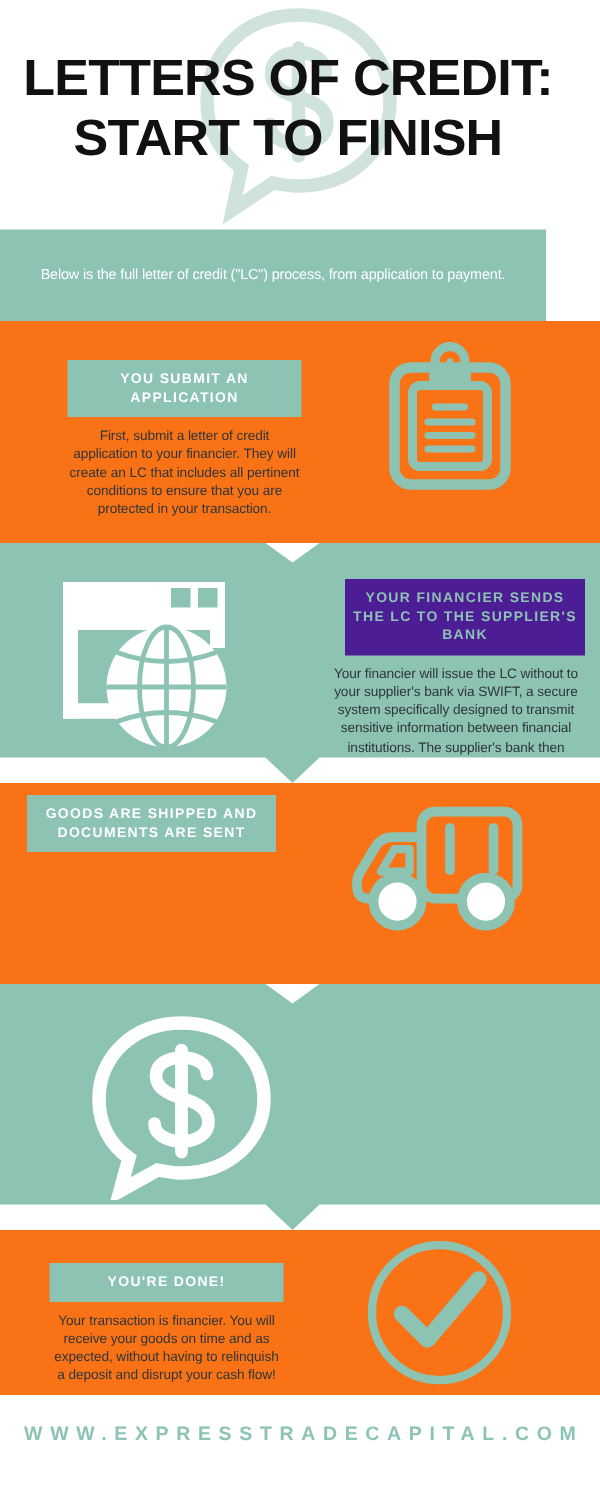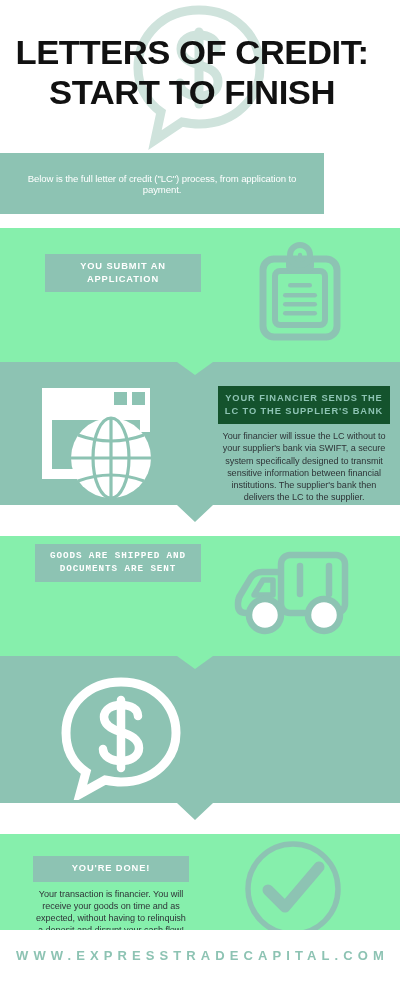--- a/index.html
+++ b/index.html
@@ -47,40 +47,41 @@
     font-size: 34px;
     line-height: 40px;
     letter-spacing: -0.5px;
     transform: scaleX(1.02);
   }
 
   
   .intro-band {
     position: absolute;
     left: 0; top: 153px;
-    width: 324px; height: 61px;
+    width: 364px; height: 61px;
     background: #8DC3B3;
     display: flex;
     align-items: center;
+    justify-content: center;
   }
   .intro-text {
     color: #ffffff;
     font-size: 9.6px;
     letter-spacing: -0.1px;
     text-align: center;
     padding: 0 10px;
   }
 
   
   .sec {
     position: absolute;
     left: 0;
     width: 400px;
   }
-  .sec.white { background: #86efac; margin-top: 14px; }
+  .sec.white { background: #f97316; }
   .sec.teal {
     background: #8DC3B3;
     clip-path: polygon(
       0 0, 177px 0, 195px 13px, 213px 0, 400px 0,
       400px 100%, 213px 100%, 195px calc(100% + 0px), 177px 100%, 0 100%);
   }
   .sec.teal.notch-both {
     clip-path: polygon(
       0 0, 177px 0, 195px 13px, 213px 0, 400px 0,
       400px calc(100% - 17px), 213px calc(100% - 17px), 195px 100%, 177px calc(100% - 17px), 0 calc(100% - 17px));
@@ -97,22 +98,23 @@
     font-size: 9.3px;
     letter-spacing: 0.9px;
     line-height: 12.5px;
     padding: 6px 4px 7px 4px;
   }
   .badge.on-white {
     background: #8DC3B3;
     color: #ffffff;
   }
   .badge.on-teal {
-    background: #14532d;
+    background: #4c1d95;
     color: #8DC3B3;
+    margin-left: 12px;
   }
 
   .body-text {
     text-align: center;
     font-size: 9.1px;
     line-height: 12.3px;
     letter-spacing: -0.05px;
     padding-top: 6px;
   }
   .body-text.dark { color: #2f3538; }
@@ -155,20 +157,21 @@
     </div>
   </div>
 
   <div class="intro-band">
     <div class="intro-text">Below is the full letter of credit  ("LC") process, from application to payment.</div>
   </div>
 
   <div class="sec white" style="top:214px; height:148px;">
     <div class="col-text" style="left:45px; top:26px; width:156px;">
       <div class="badge on-white">YOU SUBMIT AN APPLICATION</div>
+      <div class="body-text dark">First, submit a letter of credit application to your financier. They will create an LC that includes all pertinent conditions to ensure that you are protected in your transaction.</div>
     </div>
     <div class="col-icon" style="left:258px; top:14px;">
       <svg width="84" height="100" viewBox="0 0 84 100" xmlns="http://www.w3.org/2000/svg">
         <rect x="5" y="17" width="74" height="78" rx="11" ry="11" fill="none" stroke="#8DC3B3" stroke-width="7"></rect>
         <rect x="17" y="29" width="50" height="54" rx="5" ry="5" fill="none" stroke="#8DC3B3" stroke-width="6"></rect>
         <path d="M28 17 L28 24 Q28 30 34 30 L50 30 Q56 30 56 24 L56 17 Z" fill="#8DC3B3"></path>
         <circle cx="42" cy="13" r="10" fill="none" stroke="#8DC3B3" stroke-width="6"></circle>
         <circle cx="42" cy="13" r="2.2" fill="#8DC3B3"></circle>
         <rect x="30" y="41" width="24" height="4.6" rx="2.3" fill="#8DC3B3"></rect>
         <rect x="25" y="51" width="34" height="4.6" rx="2.3" fill="#8DC3B3"></rect>
@@ -200,21 +203,21 @@
         </g>
       </svg>
     </div>
     <div class="col-text" style="left:218px; top:24px; width:172px;">
       <div class="badge on-teal">YOUR FINANCIER SENDS THE LC TO THE SUPPLIER'S BANK</div>
       <div class="body-text" style="color:#2F3538;">Your financier will issue the LC without to your supplier's bank via SWIFT, a secure system specifically designed to transmit sensitive information between financial institutions. The supplier's bank then delivers the LC to the supplier.</div>
     </div>
   </div>
 
   <div class="sec white" style="top:522px; height:134px;">
-    <div class="col-text" style="left:35px; top:8px; width:166px;font-family:Liberation Mono, monospace;">
+    <div class="col-text" style="left:18px; top:8px; width:166px;">
       <div class="badge on-white">GOODS ARE SHIPPED AND DOCUMENTS ARE SENT</div>
     </div>
     <div class="col-icon" style="left:232px; top:14px;">
       <svg width="120" height="92" viewBox="0 0 120 92" xmlns="http://www.w3.org/2000/svg">
         <rect x="49" y="5" width="64" height="58" rx="9" ry="9" fill="none" stroke="#8DC3B3" stroke-width="6.5"></rect>
         <path d="M49 22 L30 22 Q22 22 18 29 L9 44 Q6 48 6 53 L6 55 Q6 63 14 63 L49 63" fill="none" stroke="#8DC3B3" stroke-width="6.5" stroke-linejoin="round"></path>
         <path d="M31 30 L41 30 L41 45 L22 45 Z" fill="none" stroke="#8DC3B3" stroke-width="5.5" stroke-linejoin="round"></path>
         <circle cx="33" cy="65" r="16" fill="#ffffff" stroke="#8DC3B3" stroke-width="6.5"></circle>
         <circle cx="92" cy="65" r="16" fill="#ffffff" stroke="#8DC3B3" stroke-width="6.5"></circle>
         <line x1="68" y1="16" x2="68" y2="44" stroke="#8DC3B3" stroke-width="6.5" stroke-linecap="round"></line>

